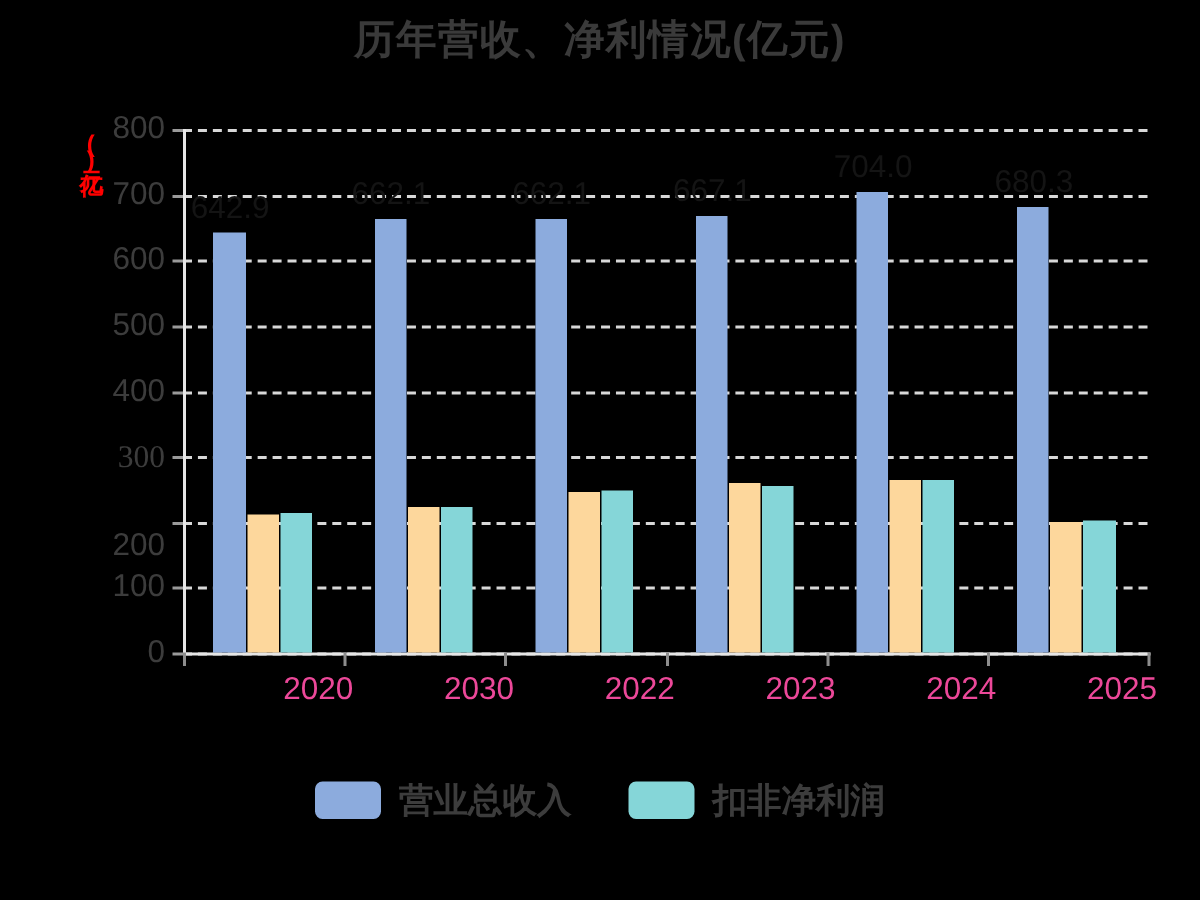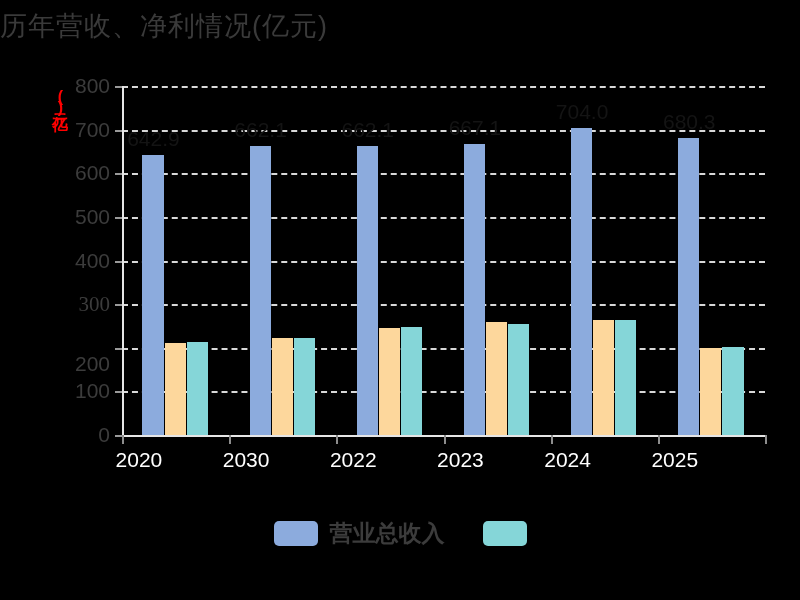--- a/index.html
+++ b/index.html
@@ -4,43 +4,43 @@
 <style>
   html,body{margin:0;padding:0;}
   body{
     width:800px;height:600px;background:#000;overflow:hidden;
     font-family:"Liberation Sans","DejaVu Sans",sans-serif;
     position:relative;
   }
   #chart-root{position:absolute;inset:0;}
 
   .title{
-    position:absolute;left:0;right:0;top:8px;text-align:left;
-    font-size:27px;font-weight:normal;color:#3a3a3a;letter-spacing:1px;
+    position:absolute;left:0;right:0;top:8px;text-align:center;
+    font-size:27px;font-weight:bold;color:#3a3a3a;letter-spacing:1px;
   }
 
   
   .plot{position:absolute;left:122px;top:86px;width:643px;height:349px;}
 
   .gridline{position:absolute;left:0;width:100%;height:0;
     border-top:2px dashed #d8d8d8;}
   .axis-y{position:absolute;left:122px;top:86px;width:0;height:351px;
     border-left:2px solid #e6e6e6;}
   .axis-x{position:absolute;left:122px;top:435px;width:645px;height:0;
     border-top:2px solid #e6e6e6;}
 
   .ytick-label{position:absolute;right:766px;width:60px;text-align:right;
     font-size:21px;color:#3c3c3c;transform:translateY(-12px);}
   .ytick-mark{position:absolute;left:115px;width:8px;height:0;
     border-top:2px solid #9a9a9a;}
 
   .xtick-mark{position:absolute;top:435px;width:0;height:9px;
     border-left:2px solid #8d8d8d;}
-  .xtick-label{position:absolute;top:448px;text-align:left;
-    font-size:21px;color:#ffffff;width:120px;}
+  .xtick-label{position:absolute;top:448px;text-align:right;
+    font-size:21px;color:#ec4899;width:120px;}
 
   .bar{position:absolute;bottom:0;}
   .bar-label{position:absolute;font-size:21px;color:#141414;
     white-space:nowrap;text-align:center;}
 
   .ylabel-rot{
     position:absolute;left:52px;top:88px;
     color:#ff0000;font-size:16px;font-weight:bold;
     writing-mode:vertical-rl;text-orientation:upright;
     letter-spacing:-2px;line-height:1;
@@ -142,16 +142,17 @@
       <div class="bar-label" style="left: 644.269px; width: 90px; top: 110.219px;">680.3</div>
     </div>
 
   <div class="legend" id="legend">
       <div class="legend-item">
         <div class="legend-swatch" style="background: rgb(140, 171, 221);"></div>
         <div class="legend-text">营业总收入</div>
       </div>
       <div class="legend-item">
         <div class="legend-swatch" style="background: rgb(133, 214, 216);"></div>
+        <div class="legend-text">扣非净利润</div>
       </div>
     </div>
 
 </div>
 
 </body></html>

